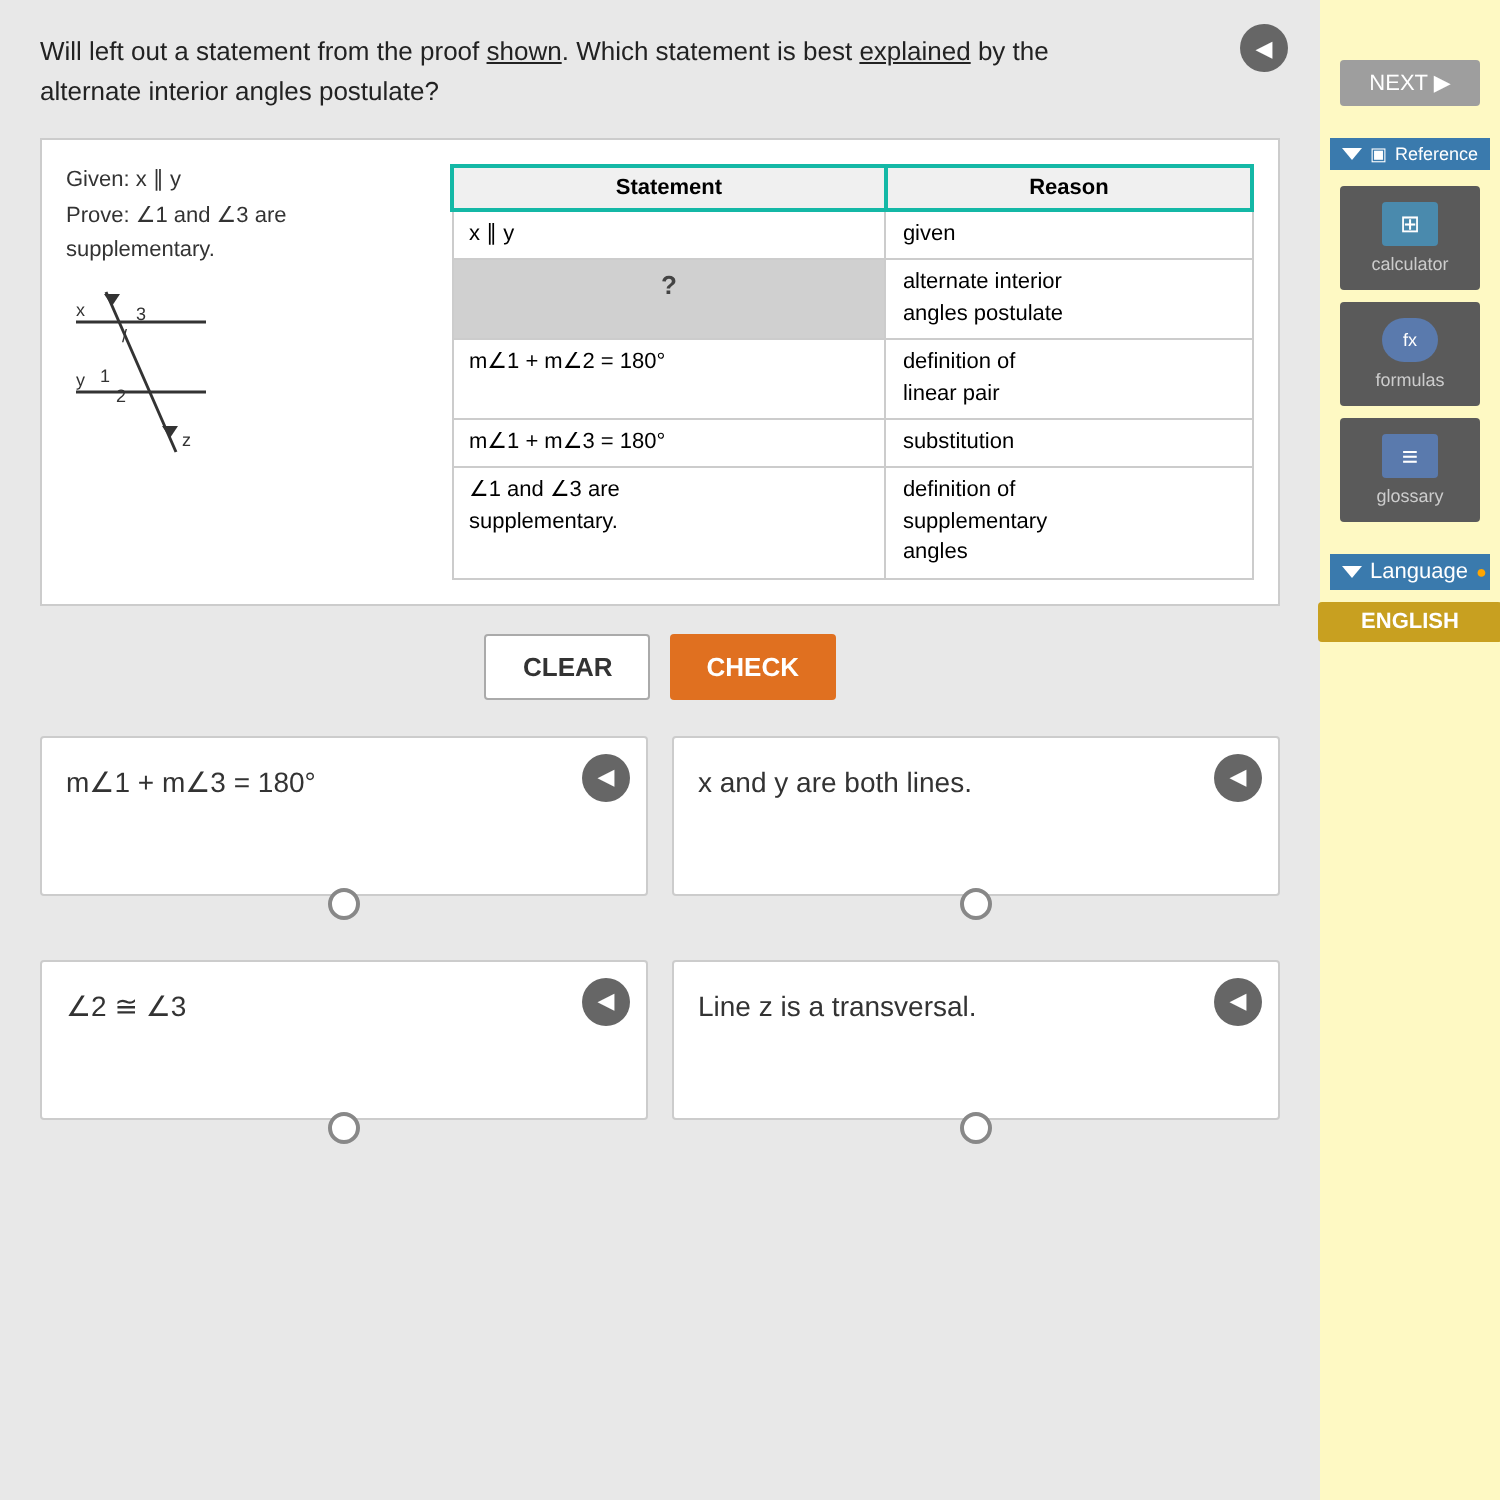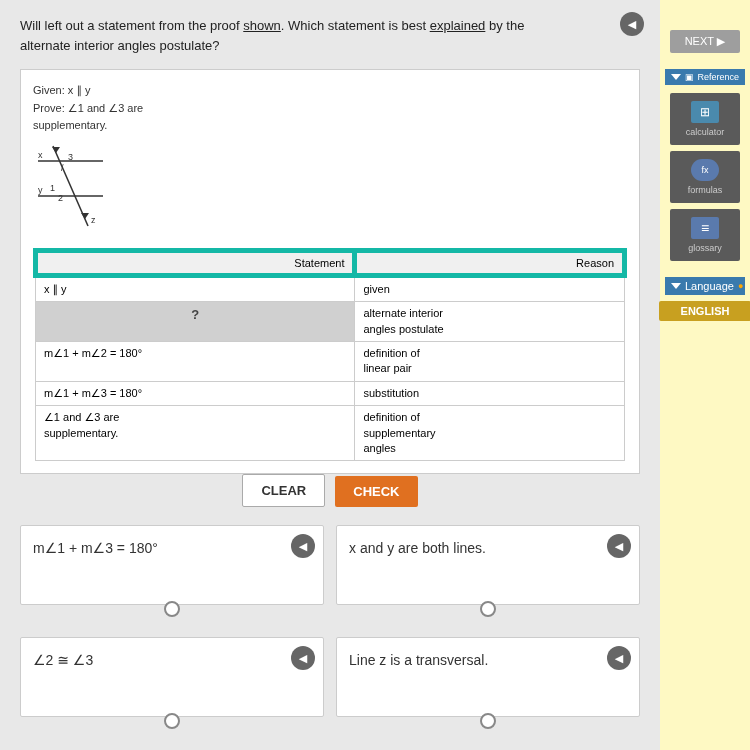--- a/index.html
+++ b/index.html
@@ -61,44 +61,44 @@
       max-width: 580px;
     }
 
     .question-text u { text-decoration: underline; }
 
     
     .proof-container {
       background: white;
       border: 1px solid #ccc;
       padding: 12px;
+      margin-bottom: 14px;
       display: flex;
       gap: 12px;
-      flex-direction: column;
     }
 
     .given-section {
       font-size: 11px;
       color: #333;
       min-width: 110px;
       line-height: 1.6;
     }
 
     .proof-table {
       flex: 1;
       border-collapse: collapse;
       font-size: 11px;
     }
 
     .proof-table th {
       background: #f0f0f0;
-      border: 5px solid #14b8a6;
+      border: 2px solid #14b8a6;
       padding: 4px 8px;
-      text-align: right;
-      font-weight: normal;
+      text-align: center;
+      font-weight: bold;
     }
 
     .proof-table td {
       border: 1px solid #ccc;
       padding: 4px 8px;
       vertical-align: top;
       line-height: 1.4;
     }
 
     .question-cell {
@@ -108,21 +108,20 @@
       color: #444;
       font-weight: bold;
     }
 
     
     .action-buttons {
       display: flex;
       justify-content: center;
       gap: 10px;
       margin-bottom: 18px;
-      align-items: flex-end;
     }
 
     .btn-clear {
       background: white;
       border: 1px solid #aaa;
       padding: 8px 18px;
       font-size: 13px;
       font-weight: bold;
       cursor: pointer;
       border-radius: 2px;

